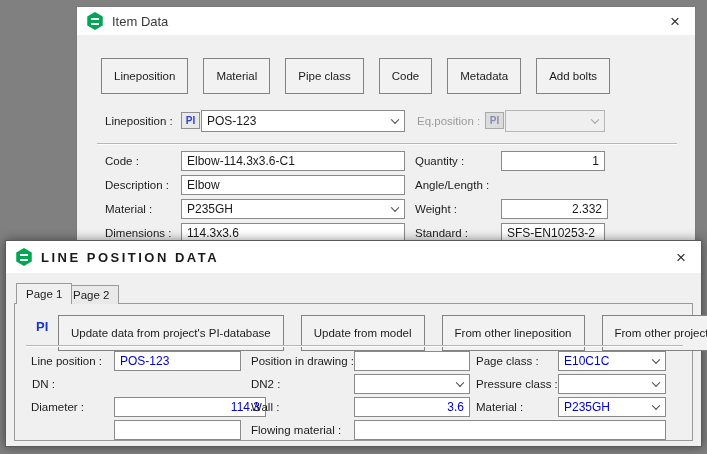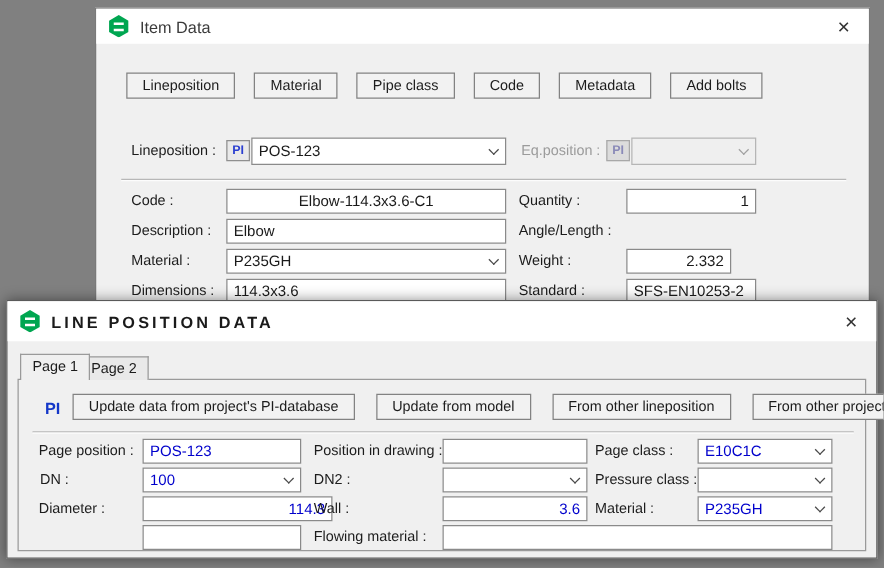--- a/index.html
+++ b/index.html
@@ -7,21 +7,21 @@
   .screen { position:relative; width:707px; height:454px; background:#808080; overflow:hidden; }
 
   .dialog { position:absolute; background:#f0f0f0; border:1px solid #7a7a7a; }
   .titlebar { position:absolute; left:0; right:0; top:0; background:#ffffff; display:flex; align-items:center; padding:0 9px; }
   .hexicon { width:18px; height:18px; background:#00a651; clip-path:polygon(50% 0,93% 25%,93% 75%,50% 100%,7% 75%,7% 25%); display:flex; align-items:center; justify-content:center; flex:0 0 auto; }
   .hexmark { width:8px; height:7px; border-top:2px solid #fff; border-bottom:2px solid #fff; }
   .title { margin-left:8px; font-size:13px; color:#3a3a3a; white-space:nowrap; }
   .title.caps { font-weight:bold; letter-spacing:2.5px; color:#1a1a1a; }
   .close { margin-left:auto; font-size:17px; line-height:17px; color:#333; width:22px; text-align:center; cursor:default; }
 
-  .btn { background:#f2f2f2; border:1px solid #828282; font-size:11.5px; color:#1c1c1c; height:21px; display:inline-flex; align-items:center; justify-content:center; padding:0 12px; white-space:nowrap; font-family:"Liberation Sans",sans-serif; }
+  .btn { background:#f2f2f2; border:1px solid #828282; font-size:11.5px; color:#1c1c1c; height:36px; display:inline-flex; align-items:center; justify-content:center; padding:0 12px; white-space:nowrap; font-family:"Liberation Sans",sans-serif; }
   .btnrow { position:absolute; display:flex; gap:15px; }
 
   .lbl { position:absolute; font-size:11.5px; color:#1c1c1c; white-space:nowrap; }
   .lbl.dis { color:#9b9b9b; }
   .lbl.pi-big { color:#1437c8; font-weight:bold; font-size:13px; }
 
   .tb { position:absolute; background:#fff; border:1px solid #8a8a8a; height:20px; font-size:12px; color:#1a1a1a; display:flex; align-items:center; padding:0 5px; overflow:hidden; }
   .tb .val { white-space:nowrap; }
   .tb.right { justify-content:flex-end; }
   .tb.blue .val { color:#0000cc; }
@@ -80,41 +80,41 @@
     <span class="lbl dis" style="left:340px; top:108px;text-align:center;">Eq.position :</span>
     <button class="pi-btn dis" style="left:408px; top:105px;">PI</button>
     <div class="tb combo dis" style="left:428px; top:103px; width:100px; height:22px;">
       <span class="val"></span>
       <span class="arrow"></span>
     </div>
 
     <div class="sep" style="left:20px; top:136px; width:580px;"></div>
 
     <span class="lbl" style="left:28px; top:148px;">Code :</span>
-    <div class="tb" style="left:104px; top:144px; width:224px;justify-content:center;">
+    <div class="tb" style="left:104px; top:144px; width:224px;">
         <span class="val">Elbow-114.3x3.6-C1</span>
       </div>
     <span class="lbl" style="left:338px; top:148px;">Quantity :</span>
     <div class="tb right" style="left:424px; top:144px; width:104px;">
         <span class="val">1</span>
       </div>
 
     <span class="lbl" style="left:28px; top:172px;">Description :</span>
     <div class="tb" style="left:104px; top:168px; width:224px;">
         <span class="val">Elbow</span>
       </div>
     <span class="lbl" style="left:338px; top:172px;">Angle/Length :</span>
 
     <span class="lbl" style="left:28px; top:196px;">Material :</span>
     <div class="tb combo" style="left:104px; top:192px; width:224px;">
       <span class="val">P235GH</span>
       <span class="arrow"></span>
     </div>
     <span class="lbl" style="left:338px; top:196px;">Weight :</span>
-    <div class="tb right" style="left:424px; top:192px; width:84px;">
+    <div class="tb right" style="left:424px; top:192px; width:107px;">
         <span class="val">2.332</span>
       </div>
 
     <span class="lbl" style="left:28px; top:220px;">Dimensions :</span>
     <div class="tb" style="left:104px; top:216px; width:224px;">
         <span class="val">114.3x3.6</span>
       </div>
     <span class="lbl" style="left:338px; top:220px;">Standard :</span>
     <div class="tb" style="left:424px; top:216px; width:104px;">
         <span class="val">SFS-EN10253-2</span>
@@ -141,30 +141,26 @@
     <span class="lbl pi-big" style="left:30px; top:78px;">PI</span>
     <div class="btnrow" style="left:52px; top:74px; gap:17px;">
       <button class="btn">Update data from project's PI-database</button>
       <button class="btn">Update from model</button>
       <button class="btn">From other lineposition</button>
       <button class="btn">From other project</button>
     </div>
 
     <div class="sep" style="left:20px; top:104px; width:657px;"></div>
 
-    <span class="lbl" style="left:25px; top:114px;">Page position :</span>
+    <span class="lbl" style="left:25px; top:114px;">Line position :</span>
     <div class="tb blue" style="left:108px; top:110px; width:127px;">
         <span class="val">POS-123</span>
       </div>
 
     <span class="lbl" style="left:26px; top:137px;">DN :</span>
-    <div class="tb combo blue" style="left:108px; top:133px; width:127px;">
-      <span class="val">100</span>
-      <span class="arrow"></span>
-    </div>
 
     <span class="lbl" style="left:25px; top:160px;">Diameter :</span>
     <div class="tb right blue" style="left:108px; top:156px; width:152px;">
         <span class="val">114.3</span>
       </div>
 
     <div class="tb" style="left:108px; top:179px; width:127px;">
         <span class="val"></span>
       </div>
 

